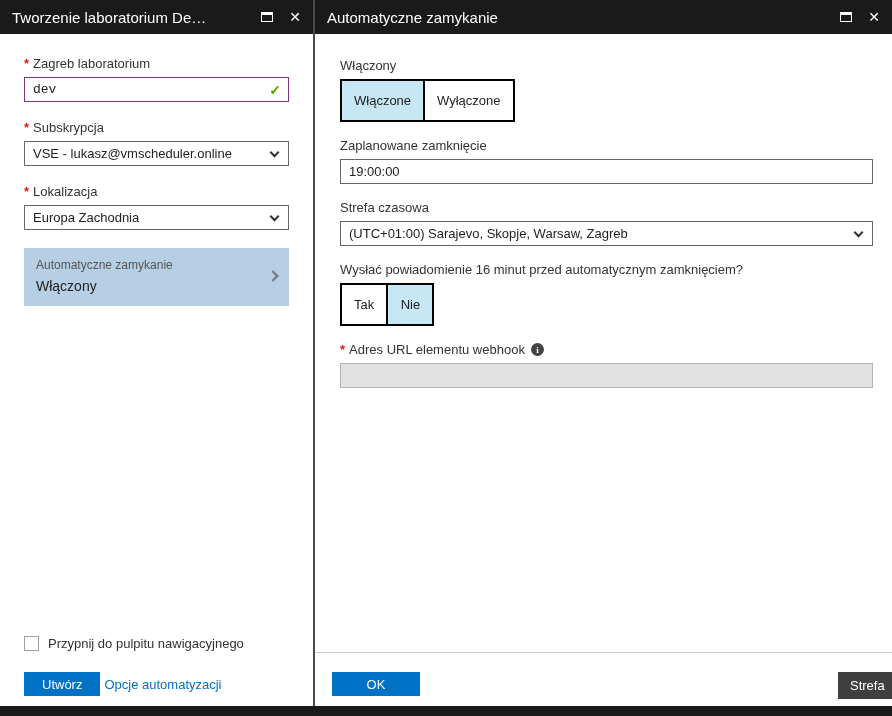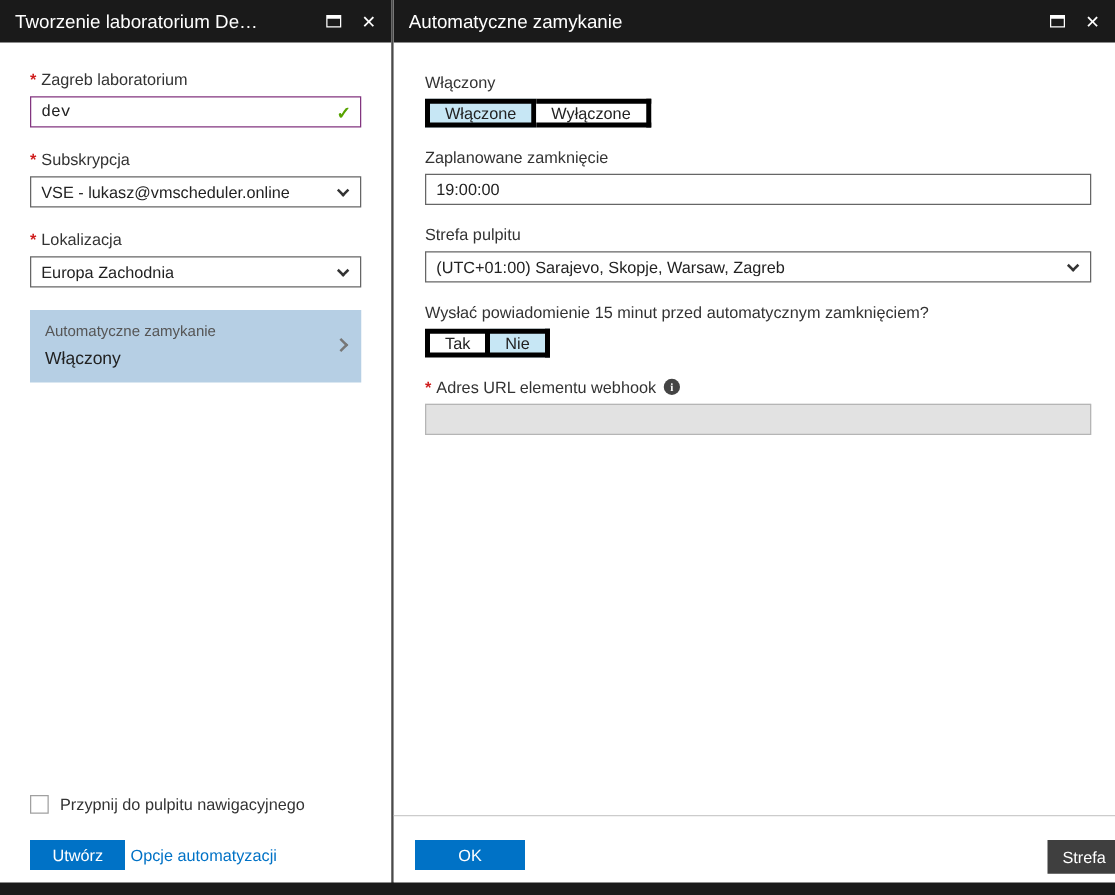--- a/index.html
+++ b/index.html
@@ -38,21 +38,21 @@
   .chev-down { position:absolute; right:10px; top:7px; width:7px; height:7px; border-right:2px solid #333; border-bottom:2px solid #333; transform:rotate(45deg); }
 
   
   .tile { margin-top:16px; position:relative; background:#b6cfe4; padding:10px 26px 12px 12px; cursor:pointer; }
   .tile-title { font-size:12px; color:#555; }
   .tile-value { font-size:14px; color:#222; margin-top:6px; }
   .chev-right { position:absolute; right:12px; top:24px; width:8px; height:8px; border-top:2px solid #777; border-right:2px solid #777; transform:rotate(45deg); }
 
   
   .toggle { display:inline-flex; margin-top:6px; }
-  .toggle .opt { min-width:46px; text-align:center; padding:0 12px; font-size:13px; color:#222; background:#fff; border:4px solid #000000; cursor:pointer; }
+  .toggle .opt { min-width:46px; text-align:right; padding:12px 12px; font-size:13px; color:#222; background:#fff; border:2px solid #000000; cursor:pointer; }
   .toggle .opt + .opt { border-left:none; }
   .toggle .opt.selected { background:#c7e7f5; }
 
   
   .pin-row { position:absolute; left:24px; top:636px; display:flex; align-items:center; gap:9px; }
   .checkbox { width:15px; height:15px; border:1px solid #a0a0a0; background:#fff; cursor:pointer; }
   .pin-label { font-size:13px; color:#333; }
 
   
   .lp-footer { position:absolute; left:24px; top:672px; display:flex; align-items:center; gap:4px; }
@@ -156,29 +156,29 @@
           <span class="opt">Wyłączone</span>
         </div>
       </div>
 
       <div class="fg">
         <div class="field-label">Zaplanowane zamknięcie</div>
         <input class="txt-input" type="text" value="19:00:00" style="">
       </div>
 
       <div class="fg">
-        <div class="field-label">Strefa pulpitu</div>
+        <div class="field-label">Strefa czasowa</div>
         <div class="select">
           <span class="sel-text">(UTC+01:00) Sarajevo, Skopje, Warsaw, Zagreb</span>
           <span class="chev-down"></span>
         </div>
       </div>
 
       <div class="fg">
-        <div class="field-label">Wysłać powiadomienie 15 minut przed automatycznym zamknięciem?</div>
+        <div class="field-label">Wysłać powiadomienie 16 minut przed automatycznym zamknięciem?</div>
         <div class="toggle">
           <span class="opt">Tak</span>
           <span class="opt selected">Nie</span>
         </div>
       </div>
 
       <div class="fg">
         <div class="field-label">
           <span class="req">*</span>
           <span>Adres URL elementu webhook</span>

